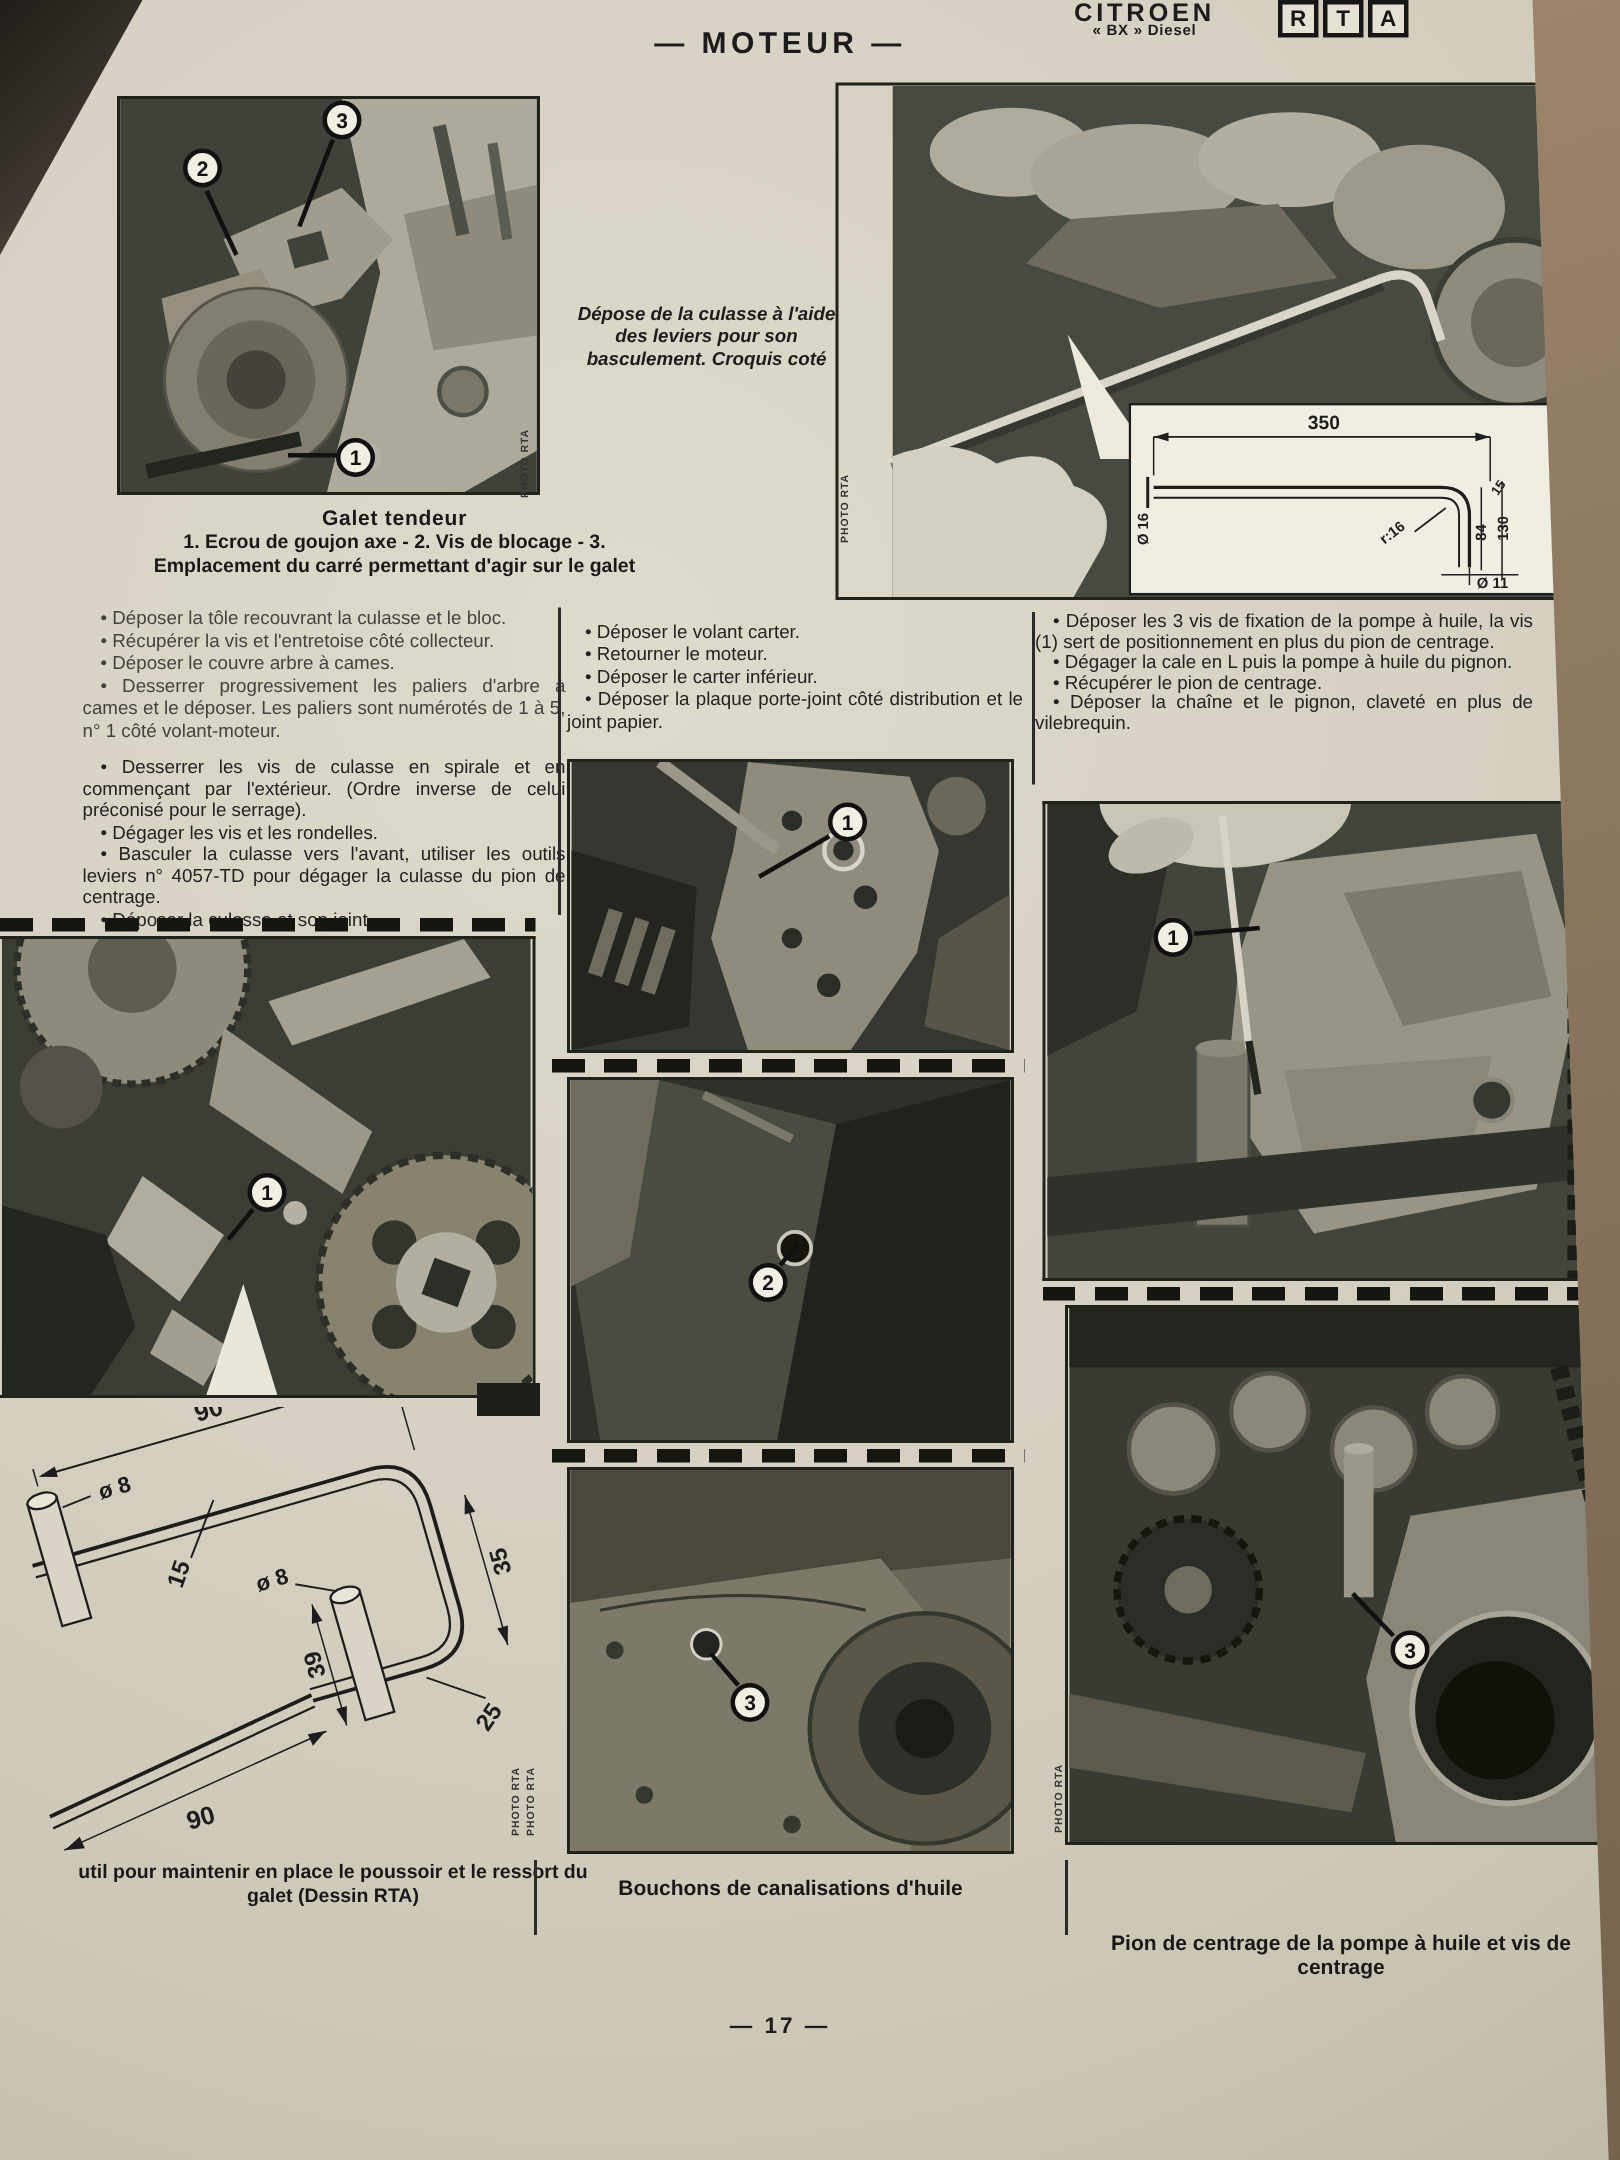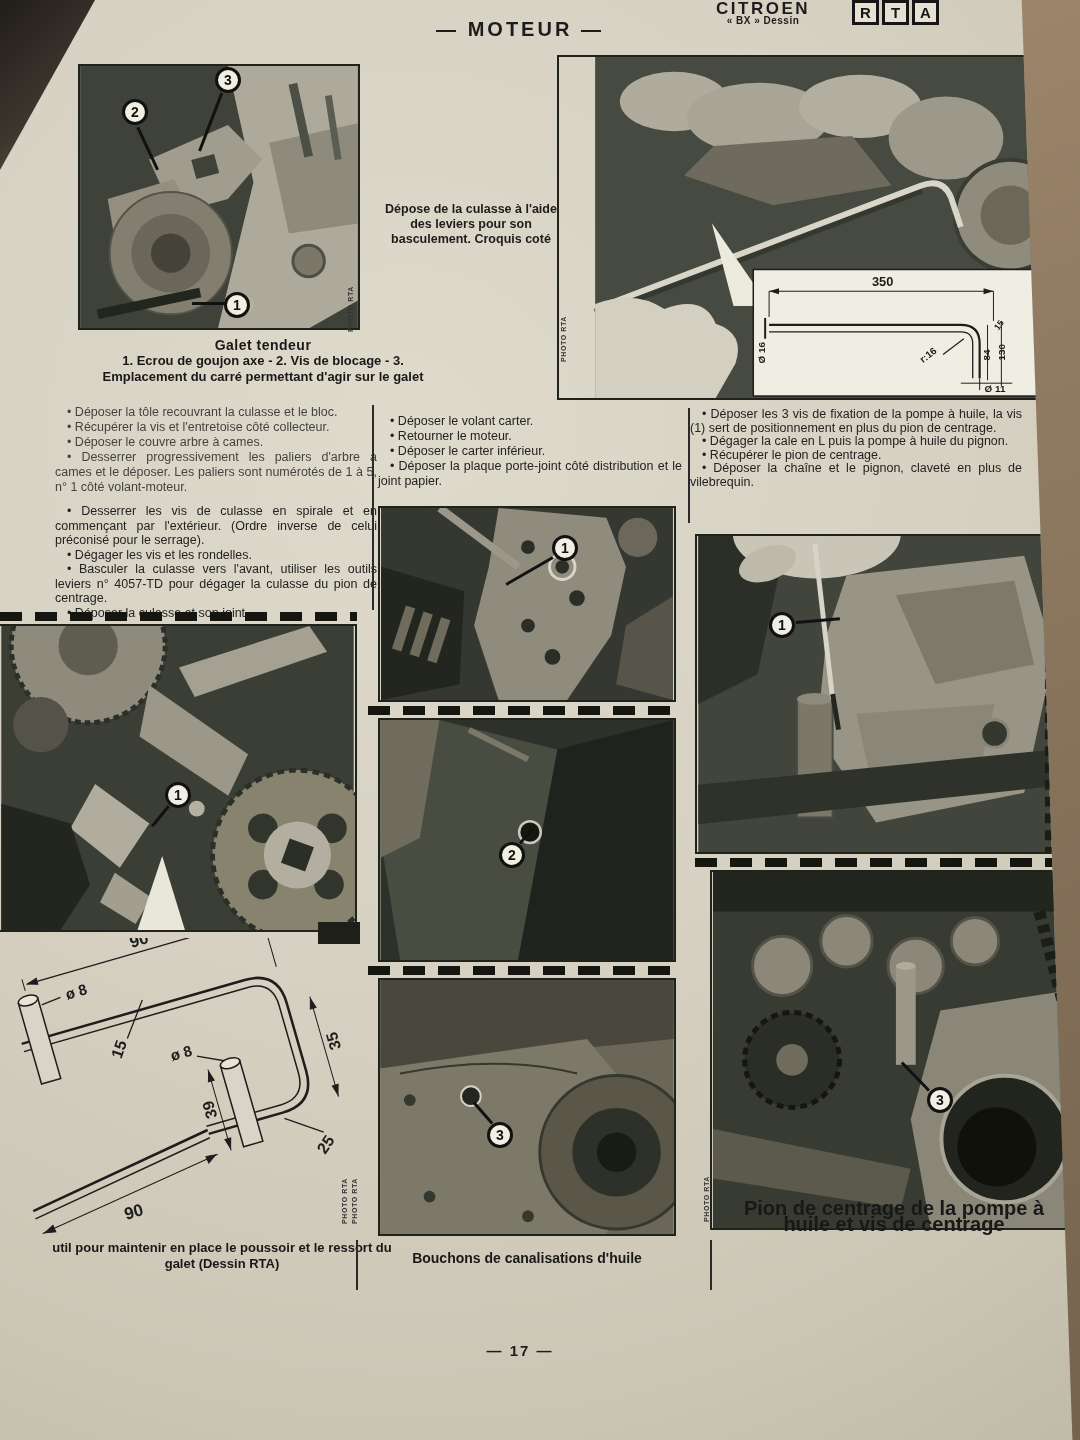--- a/index.html
+++ b/index.html
@@ -11,21 +11,21 @@
         clip-path:polygon(0 0,94.6% 0,99.3% 100%,0 100%);
         background:radial-gradient(circle at 38% 30%,#dedacc 0%,#d6d1c2 45%,#ccc6b5 80%,#c0bAA8 100%);}
   .corner{position:absolute;left:0;top:0;width:95px;height:170px;
           clip-path:polygon(0 0,100% 0,0 100%);
           background:linear-gradient(135deg,#211d18 0%,#3c362e 55%,#6b6151 100%);}
   .abs{position:absolute;}
   .photo{position:absolute;border:2px solid #20231c;box-sizing:border-box;overflow:hidden;}
   .photo svg{display:block;width:100%;height:100%;}
   .caption{font-weight:700;text-align:center;font-size:13px;line-height:16px;color:#181818;}
   .caption .cap-title{font-size:14px;letter-spacing:.5px;}
-  .note{font-weight:700;text-align:center;font-size:12.5px;line-height:15px;}
+  .note{font-weight:700;text-align:center;font-size:12.5px;line-height:15px;font-style:italic;}
   .bullets{margin:0;padding:0;list-style:none;font-size:12.5px;line-height:15px;
            font-weight:500;color:#222;text-align:justify;}
   .bullets li{text-indent:12px;}
   .bullets li::before{content:"\2022\00a0";}
   .soft{filter:blur(.45px);opacity:.82;}
   .co{position:absolute;width:26px;height:26px;border-radius:50%;background:#f1eee2;
       border:3px solid #111;box-sizing:border-box;display:flex;align-items:center;
       justify-content:center;font-weight:700;font-size:14px;color:#111;z-index:5;}
   .lead{position:absolute;height:2.5px;background:#111;transform-origin:left center;z-index:4;}
   .dash{position:absolute;height:9px;
@@ -50,21 +50,21 @@
 
 <div class="stage">
   <div class="wood"></div>
 
   <div class="page">
     <div class="corner"></div>
 
     <div class="abs hdr-title" style="left:425px;top:18px;width:190px;">— MOTEUR —</div>
     <div class="abs brand" style="left:698px;top:3px;width:130px;">
       <div class="b1">CITROEN</div>
-      <div class="b2">« BX » Dessin</div>
+      <div class="b2">« BX » Diesel</div>
     </div>
     <div class="abs logo" style="left:852px;top:0px;">
       <div class="lbox">R</div>
       <div class="lbox">T</div>
       <div class="lbox">A</div>
     </div>
 
     <div class="photo" style="left:78px;top:64px;width:282px;height:266px;">
       <svg viewBox="0 0 282 266">
         <rect width="282" height="266" fill="#3e4238"></rect>
@@ -364,17 +364,17 @@
         <line x1="330" y1="40" x2="356" y2="140" stroke="#1b1e17" stroke-width="12" stroke-dasharray="8 6"></line>
       </svg>
     </div>
     <div class="co" style="left:927px;top:1087px;">
         <span>3</span>
       </div>
     <div class="lead" style="left:902px;top:1061px;width:39px;transform:rotate(46deg);"></div>
     <div class="credit" style="left:703px;top:1160px;height:62px;">PHOTO RTA</div>
 
     <div class="vrule" style="left:710px;top:1240px;height:50px;"></div>
-    <div class="abs caption" style="left:718px;top:1200px;width:352px;font-size:20px;">Pion de centrage de la pompe à huile et vis de centrage</div>
+    <div class="abs caption" style="left:718px;top:1287px;width:352px;font-size:14px;">Pion de centrage de la pompe à huile et vis de centrage</div>
 
     <div class="abs pageno" style="left:440px;top:1298px;width:160px;margin-top:44px;">— 17 —</div>
   </div>
 </div>
 
 </body></html>

